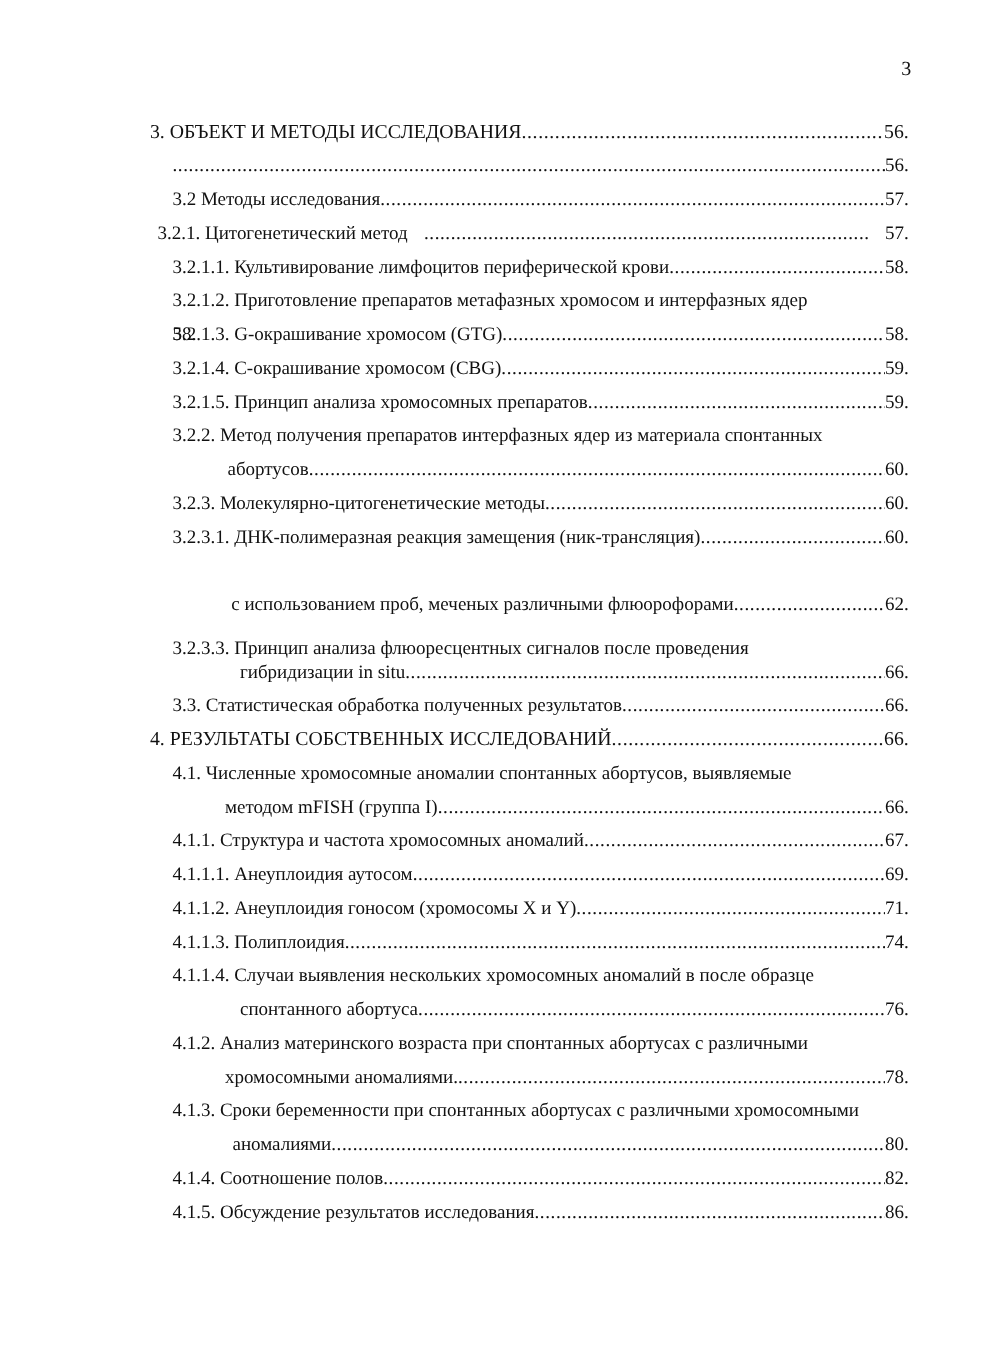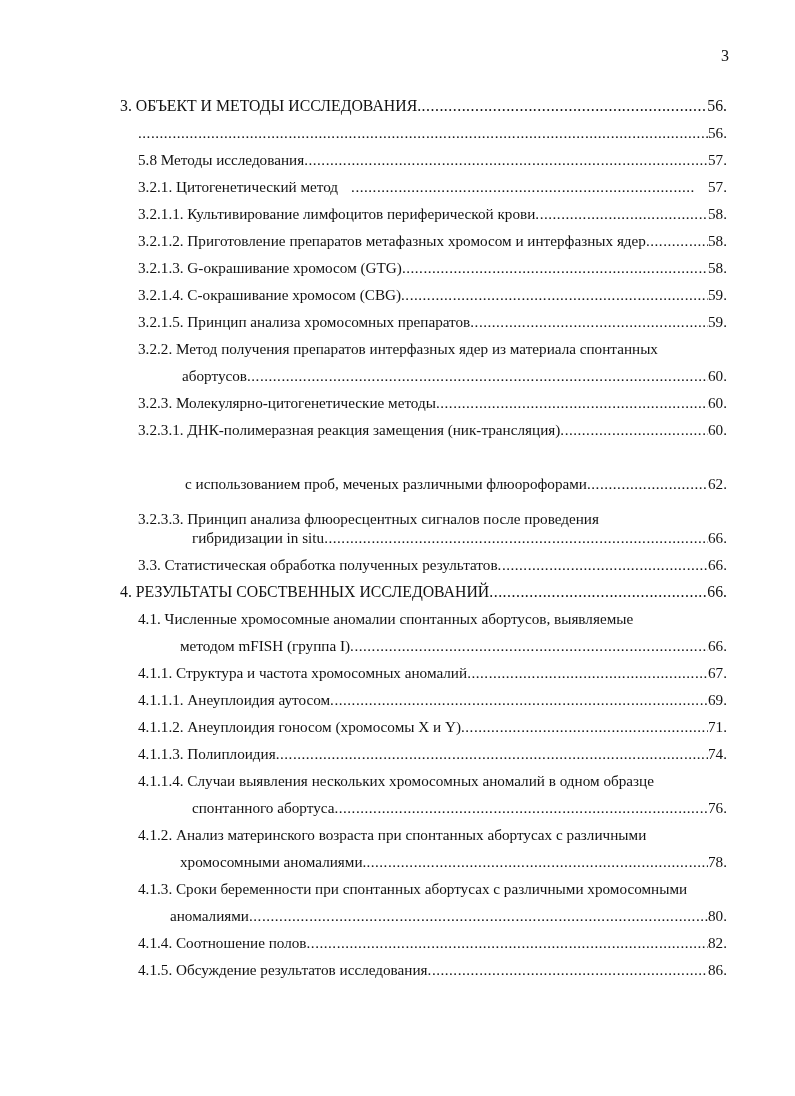--- a/index.html
+++ b/index.html
@@ -40,35 +40,35 @@
     <div class="toc-line lvl1" style="top: 0px; left: 120px;">
       <span class="text">3.  ОБЪЕКТ И МЕТОДЫ ИССЛЕДОВАНИЯ</span>
       <span class="leader"></span>
       <span class="page">56.</span>
     </div>
     <div class="toc-line" style="top: 27px; left: 138px;">
       <span class="leader"></span>
       <span class="page">56.</span>
     </div>
     <div class="toc-line" style="top: 54px; left: 138px;">
-      <span class="text">5.8 Методы исследования</span>
+      <span class="text">3.2 Методы исследования</span>
       <span class="leader"></span>
       <span class="page">57.</span>
     </div>
-    <div class="toc-line" style="top: 81px; left: 138px; gap: 13px;">
+    <div class="toc-line" style="top: 81px; left: 126px; gap: 13px;">
       <span class="text">3.2.1. Цитогенетический метод</span>
       <span class="leader"></span>
       <span class="page">57.</span>
     </div>
     <div class="toc-line" style="top: 108px; left: 138px;">
       <span class="text">3.2.1.1. Культивирование лимфоцитов периферической крови</span>
       <span class="leader"></span>
       <span class="page">58.</span>
     </div>
-    <div class="toc-line" style="top: 135px; left: 138px;">
+    <div class="toc-line" style="top: 135px; left: 138px; flex-direction: column;">
       <span class="text">3.2.1.2. Приготовление препаратов метафазных хромосом и интерфазных ядер</span>
       <span class="leader"></span>
       <span class="page">58.</span>
     </div>
     <div class="toc-line" style="top: 162px; left: 138px;">
       <span class="text">3.2.1.3. G-окрашивание хромосом (GTG)</span>
       <span class="leader"></span>
       <span class="page">58.</span>
     </div>
     <div class="toc-line" style="top: 189px; left: 138px;">
@@ -154,21 +154,21 @@
       <span class="text">4.1.1.2. Анеуплоидия гоносом (хромосомы X и Y)</span>
       <span class="leader"></span>
       <span class="page">71.</span>
     </div>
     <div class="toc-line" style="top: 648px; left: 138px;">
       <span class="text">4.1.1.3. Полиплоидия</span>
       <span class="leader"></span>
       <span class="page">74.</span>
     </div>
     <div class="toc-line nodots" style="top: 675px; left: 138px;">
-      <span class="text">4.1.1.4. Случаи выявления нескольких хромосомных аномалий в одном образце</span>
+      <span class="text">4.1.1.4. Случаи выявления нескольких хромосомных аномалий в после образце</span>
       <span class="leader"></span>
       <span class="page"></span>
     </div>
     <div class="toc-line" style="top: 702px; left: 192px;">
       <span class="text">спонтанного абортуса</span>
       <span class="leader"></span>
       <span class="page">76.</span>
     </div>
     <div class="toc-line nodots" style="top: 729px; left: 138px;">
       <span class="text">4.1.2. Анализ материнского возраста при спонтанных абортусах с различными</span>
@@ -178,21 +178,21 @@
     <div class="toc-line" style="top: 756px; left: 180px;">
       <span class="text">хромосомными аномалиями. </span>
       <span class="leader"></span>
       <span class="page">78.</span>
     </div>
     <div class="toc-line nodots" style="top: 783px; left: 138px;">
       <span class="text">4.1.3. Сроки беременности при спонтанных абортусах с различными хромосомными</span>
       <span class="leader"></span>
       <span class="page"></span>
     </div>
-    <div class="toc-line" style="top: 810px; left: 170px;">
+    <div class="toc-line" style="top: 810px; left: 186px;">
       <span class="text">аномалиями</span>
       <span class="leader"></span>
       <span class="page">80.</span>
     </div>
     <div class="toc-line" style="top: 837px; left: 138px;">
       <span class="text">4.1.4. Соотношение полов</span>
       <span class="leader"></span>
       <span class="page">82.</span>
     </div>
     <div class="toc-line" style="top: 864px; left: 138px;">

